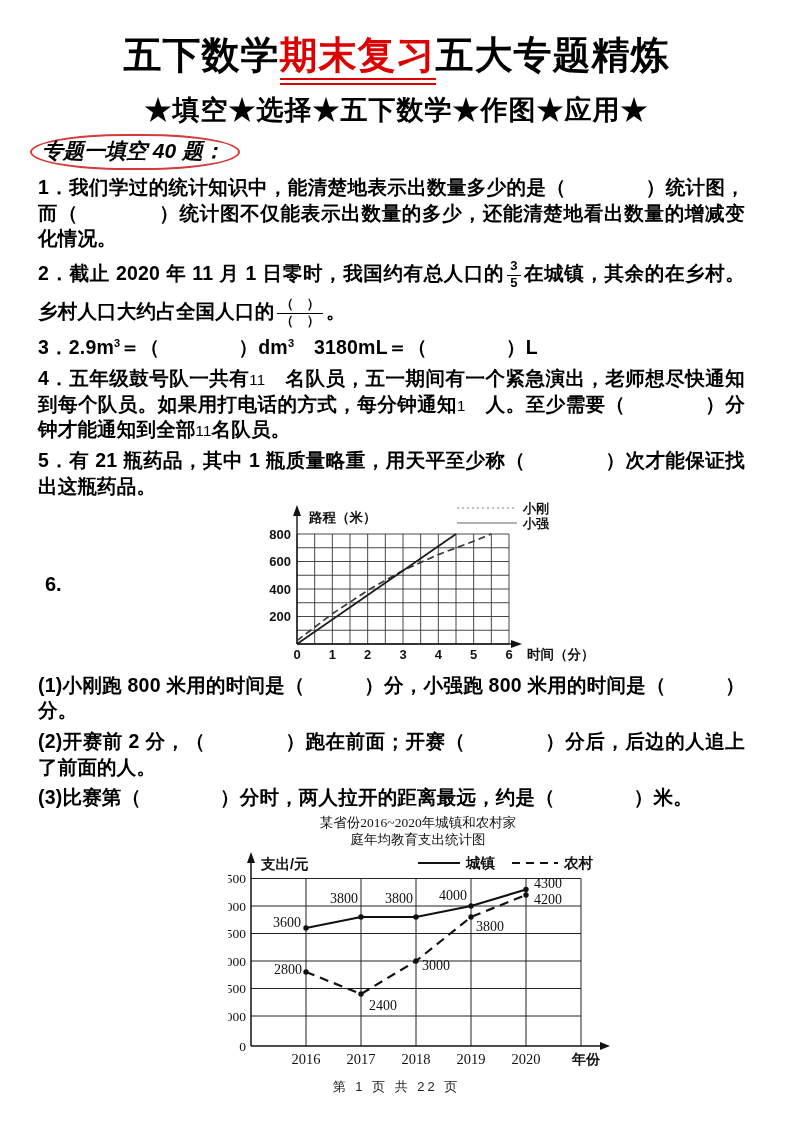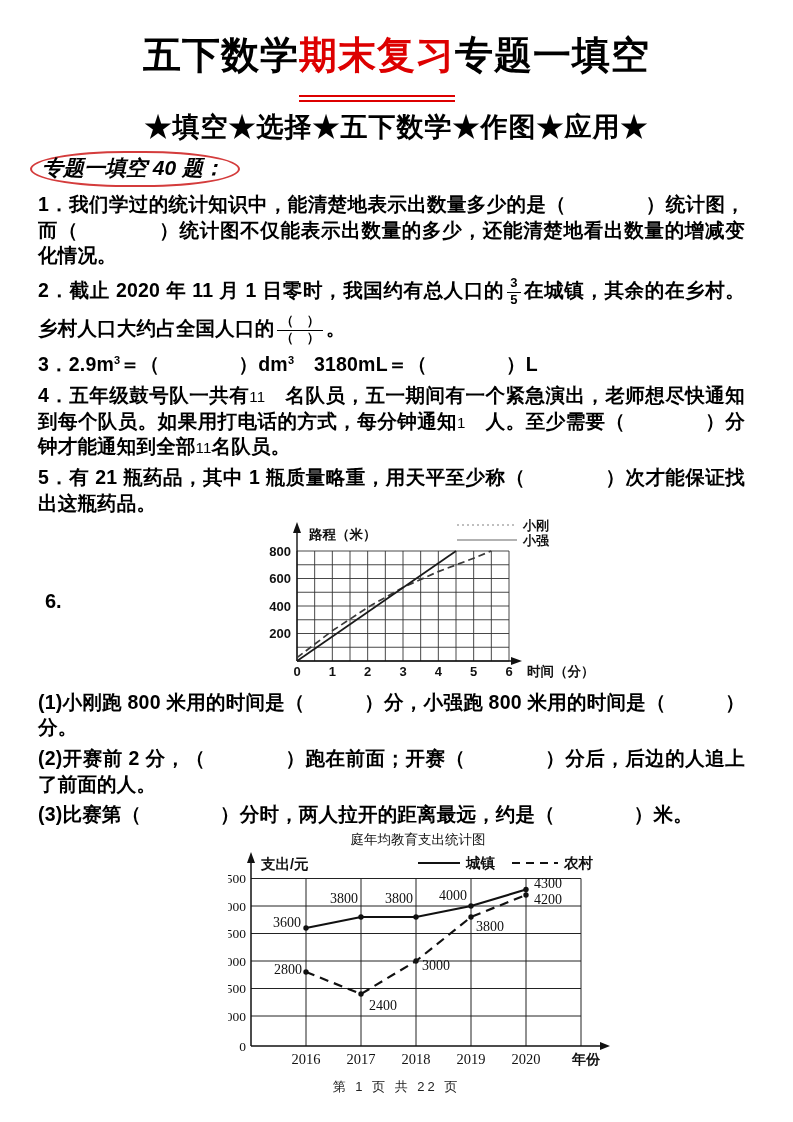--- a/index.html
+++ b/index.html
@@ -8,21 +8,21 @@
     background:#ffffff; overflow:hidden; color:#000;
     font-family:"Liberation Sans", sans-serif;
   }
   
   .doc-title {
     margin-top:34px; text-align:center;
     font-size:38px; font-weight:900; letter-spacing:1px; line-height:1.15;
   }
   .doc-title .red-part {
     color:#dd0000; display:inline-block;
-    border-bottom:7px double #dd0000; padding-bottom:19px; line-height:1.05;
+    border-bottom:7px double #dd0000; padding-bottom:2px; line-height:1.05;
   }
   .doc-subtitle {
     margin-top:7px; text-align:center;
     font-size:27px; font-weight:700; letter-spacing:1px;
   }
   .section-line { margin:6px 0 0 30px; }
   .section-label {
     display:inline-block; font-size:21px; font-weight:700;
     border:2px solid #d43c3c; border-radius:50% / 55%;
     padding:1px 14px 3px 10px;
@@ -59,21 +59,21 @@
   }
   svg text { font-family:"Liberation Sans", sans-serif; }
   svg .serif { font-family:"Liberation Serif", serif; }
 </style>
 </head>
 <body>
 
 <div class="page">
 
   <div class="doc-title">
-    <span>五下数学</span><span class="red-part">期末复习</span><span>专题一填空</span>
+    <span>五下数学</span><span class="red-part">期末复习</span><span>五大专题精炼</span>
   </div>
 
   <div class="doc-subtitle">★填空★选择★五下数学★作图★应用★</div>
 
   <div class="section-line">
     <span class="section-label">专题一填空 40 题：</span>
   </div>
 
   <div class="q">1．我们学过的统计知识中，能清楚地表示出数量多少的是（　　　　）统计图，而（　　　　）统计图不仅能表示出数量的多少，还能清楚地看出数量的增减变化情况。</div>
 
@@ -150,20 +150,21 @@
     </div>
   </div>
 
   <div class="q">(1)小刚跑 800 米用的时间是（　　　）分，小强跑 800 米用的时间是（　　　）分。</div>
   <div class="q">(2)开赛前 2 分，（　　　　）跑在前面；开赛（　　　　）分后，后边的人追上了前面的人。</div>
   <div class="q">(3)比赛第（　　　　）分时，两人拉开的距离最远，约是（　　　　）米。</div>
 
 
   <div class="chart2-wrap">
     <div class="c2-title">
+      <div>某省份2016~2020年城镇和农村家</div>
       <div>庭年均教育支出统计图</div>
     </div>
     <svg id="chart2" width="440" height="226" viewBox="0 0 440 226">
         <line x1="23" y1="167" x2="353" y2="167" stroke="#222" stroke-width="1"></line>
         <line x1="23" y1="139.5" x2="353" y2="139.5" stroke="#222" stroke-width="1"></line>
         <line x1="23" y1="112" x2="353" y2="112" stroke="#222" stroke-width="1"></line>
         <line x1="23" y1="84.5" x2="353" y2="84.5" stroke="#222" stroke-width="1"></line>
         <line x1="23" y1="57" x2="353" y2="57" stroke="#222" stroke-width="1"></line>
         <line x1="23" y1="29.5" x2="353" y2="29.5" stroke="#222" stroke-width="1"></line>
         <line x1="78" y1="29.5" x2="78" y2="197" stroke="#222" stroke-width="1"></line>

